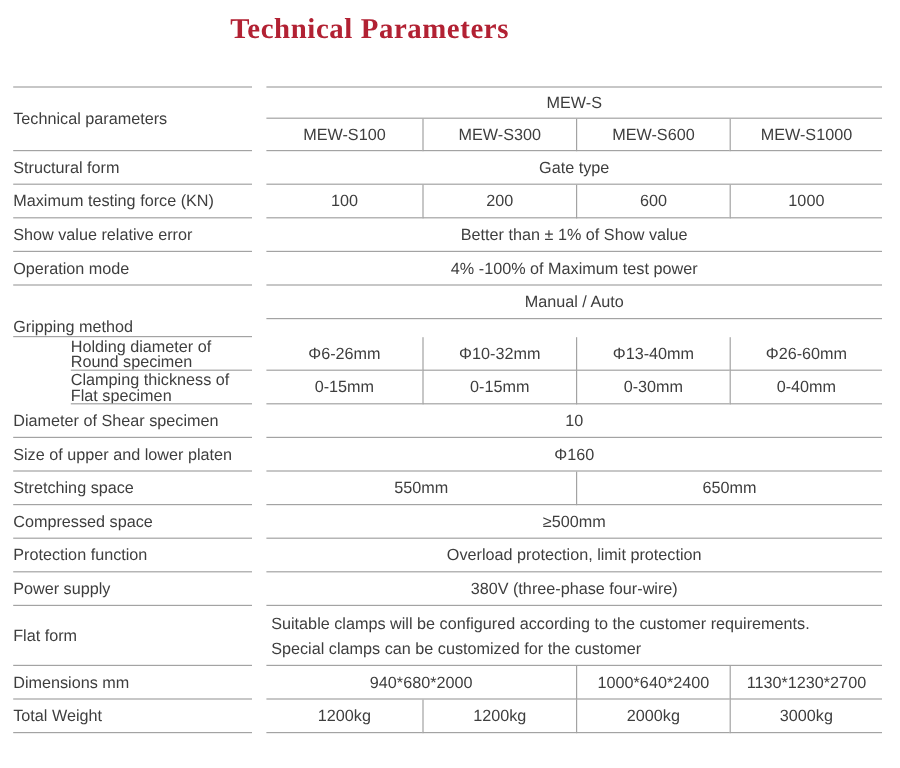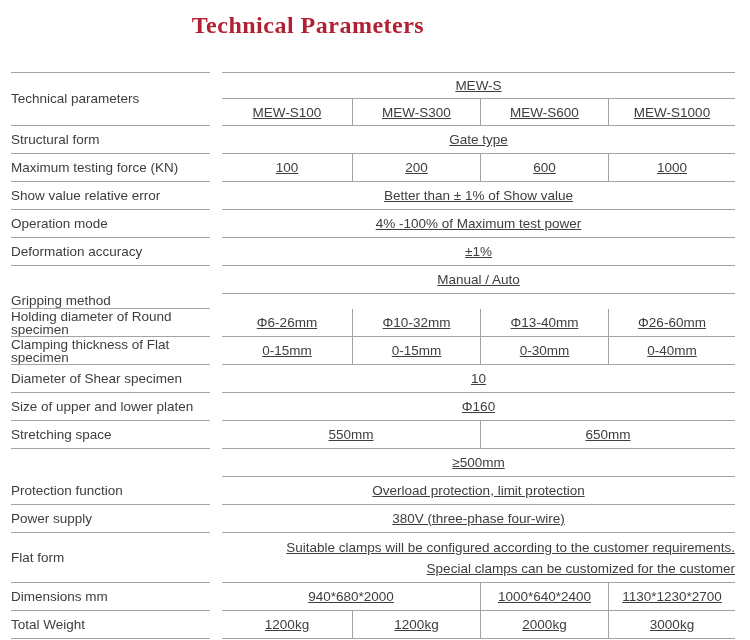--- a/index.html
+++ b/index.html
@@ -49,40 +49,40 @@
     align-items: center;
     border-bottom: 1px solid var(--line);
     overflow: hidden;
   }
   .lbl {
     grid-column: 1 / 2;
     justify-content: flex-start;
     padding-right: 4px;
     line-height: 14px;
   }
-  .val { justify-content: center; text-align: center; text-decoration: underline; }
+  .val { justify-content: center; text-align: center; }
 
   .c-all { grid-column: 3 / 7; }
   .c1 { grid-column: 3 / 4; }
   .c2 { grid-column: 4 / 5; }
   .c3 { grid-column: 5 / 6; }
   .c4 { grid-column: 6 / 7; }
   .c12 { grid-column: 3 / 5; }
   .c34 { grid-column: 5 / 7; }
   .sep { border-left: 1px solid var(--line); }
 
   .row.header .lbl { grid-row: 1 / 3; border-top: 1px solid var(--line); }
   .row.header .series { grid-row: 1; border-top: 1px solid var(--line); }
   .row.header .model { grid-row: 2; }
 
-  .twoline .lbl { line-height: 13px; }
+  .twoline .lbl { line-height: 13px; margin-left: 48px; }
 
   .clamp-val {
     flex-direction: column;
-    align-items: flex-end;
+    align-items: flex-start;
     justify-content: center;
     text-align: left;
     padding-left: 4px;
     line-height: 21px;
   }
 </style>
 </head>
 <body>
 
 <div class="page">
@@ -116,24 +116,20 @@
     <div class="row normal">
       <div class="cell lbl">Show value relative error</div>
       <div class="cell val c-all">Better than ± 1% of Show value</div>
     </div>
 
     <div class="row normal">
       <div class="cell lbl">Operation mode</div>
       <div class="cell val c-all">4% -100% of Maximum test power</div>
     </div>
 
-    <div class="row normal">
-      <div class="cell lbl">Deformation accuracy</div>
-      <div class="cell val c-all">±1%</div>
-    </div>
 
     <div class="row normal">
       <div class="cell val c-all">Manual / Auto</div>
       <div class="cell lbl">Gripping method</div>
     </div>
 
     <div class="row normal twoline">
       <div class="cell lbl">Holding diameter of Round specimen</div>
       <div class="cell val c1">Φ6-26mm</div>
       <div class="cell val c2 sep">Φ10-32mm</div>
@@ -159,20 +155,21 @@
       <div class="cell val c-all">Φ160</div>
     </div>
 
     <div class="row normal">
       <div class="cell lbl">Stretching space</div>
       <div class="cell val c12">550mm</div>
       <div class="cell val c34 sep">650mm</div>
     </div>
 
     <div class="row normal">
+      <div class="cell lbl">Compressed space</div>
       <div class="cell val c-all">≥500mm</div>
     </div>
 
     <div class="row normal">
       <div class="cell lbl">Protection function</div>
       <div class="cell val c-all">Overload protection, limit protection</div>
     </div>
 
     <div class="row normal">
       <div class="cell lbl">Power supply</div>

